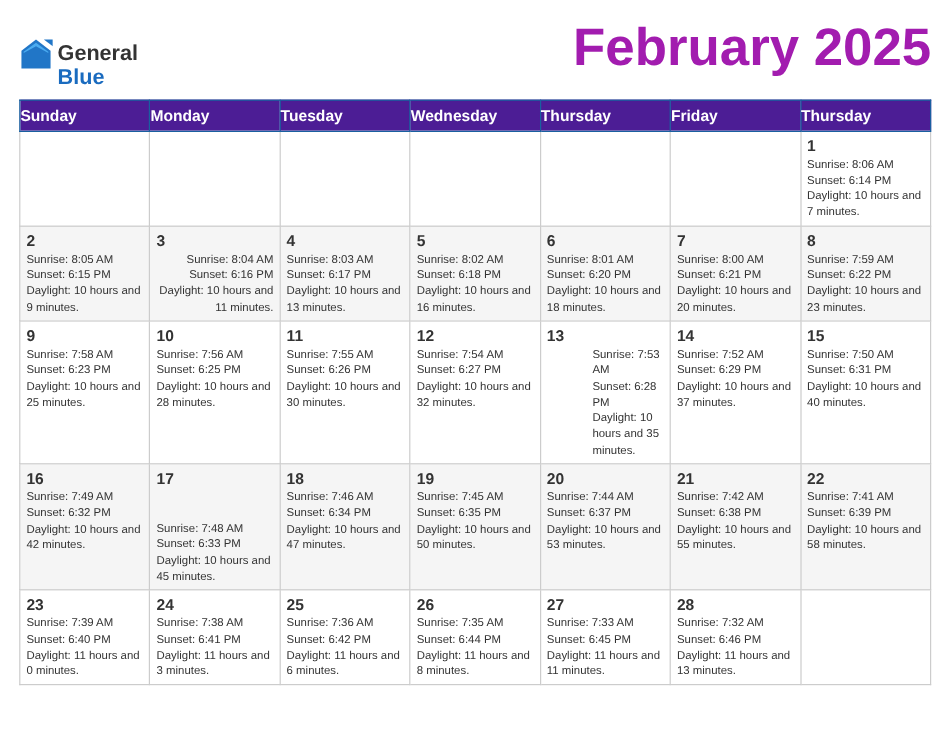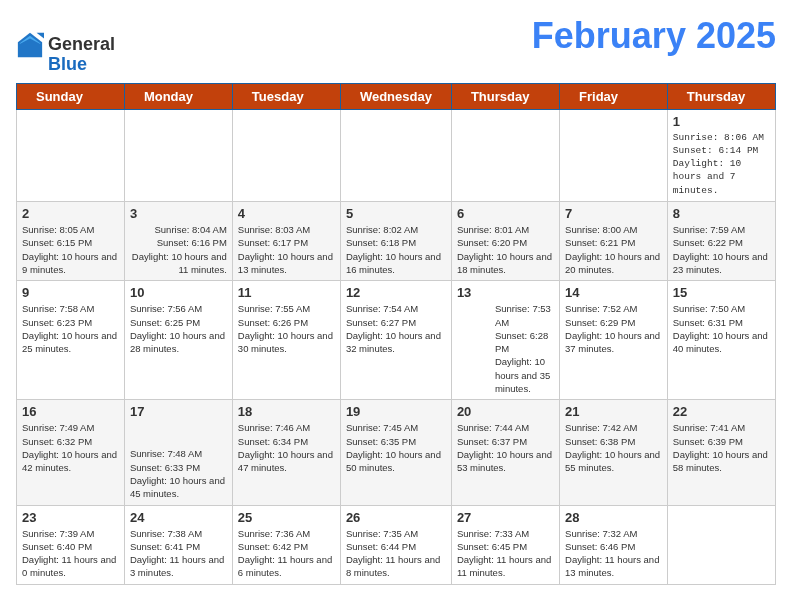--- a/index.html
+++ b/index.html
@@ -38,40 +38,40 @@
     }
     .logo-icon {
       width: 28px;
       height: 28px;
       margin-right: 4px;
     }
     .title-section {
       text-align: right;
     }
     .calendar-title {
-      font-size: 36px;
-      font-weight: bold;
-      color: #3b82f6;
+      font-size: 44px;
+      font-weight: bold;
+      color: #a21caf;
       line-height: 1.1;
     }
     .calendar-subtitle {
       font-size: 15px;
       color: #555;
     }
     .calendar-table {
       width: 100%;
       border-collapse: collapse;
       border: 1px solid #ccc;
     }
     .calendar-table th {
-      background: #c2410c;
+      background: #4c1d95;
       color: #fff;
       font-size: 13px;
       font-weight: bold;
-      padding: 5px 19px;
+      padding: 5px 0;
       text-align: left;
       border: 1px solid #1a5fa0;
     }
     .calendar-table td {
       vertical-align: top;
       border: 1px solid #ccc;
       padding: 4px 5px;
       width: calc(100% / 7);
       min-height: 80px;
       background: #fff;
@@ -130,21 +130,21 @@
   <tbody id="calendar-body">
   <tr>
         <td class="empty-cell"></td>
         <td class="empty-cell"></td>
         <td class="empty-cell"></td>
         <td class="empty-cell"></td>
         <td class="empty-cell"></td>
         <td class="empty-cell"></td>
         <td>
           <span class="day-number">1</span>
-          <div class="day-info" style="white-space: pre-line; font-family: Liberation Mono, monospace;">Sunrise: 8:06 AM
+          <div class="day-info" style="white-space: pre-line;">Sunrise: 8:06 AM
 Sunset: 6:14 PM
 Daylight: 10 hours and 7 minutes.</div>
         </td>
       </tr>
       <tr>
         <td>
           <span class="day-number">2</span>
           <div class="day-info" style="white-space: pre-line;">Sunrise: 8:05 AM
 Sunset: 6:15 PM
 Daylight: 10 hours and 9 minutes.</div>

